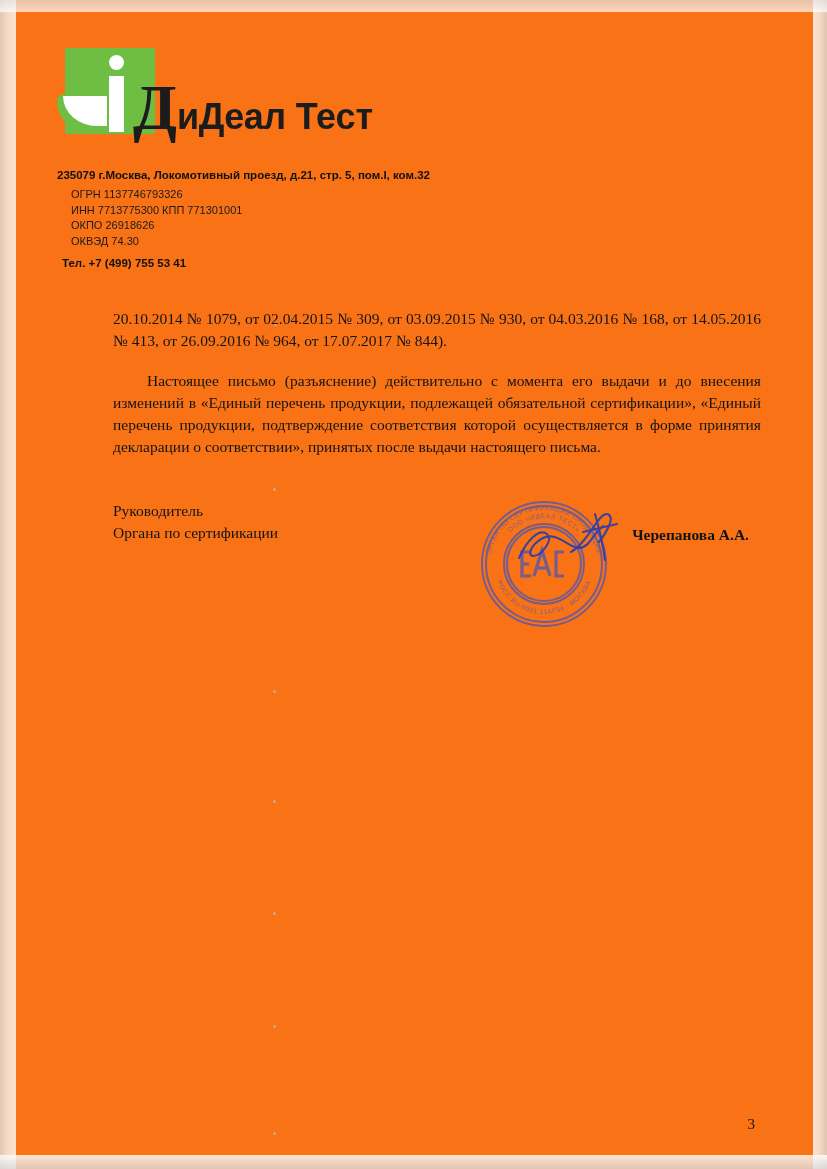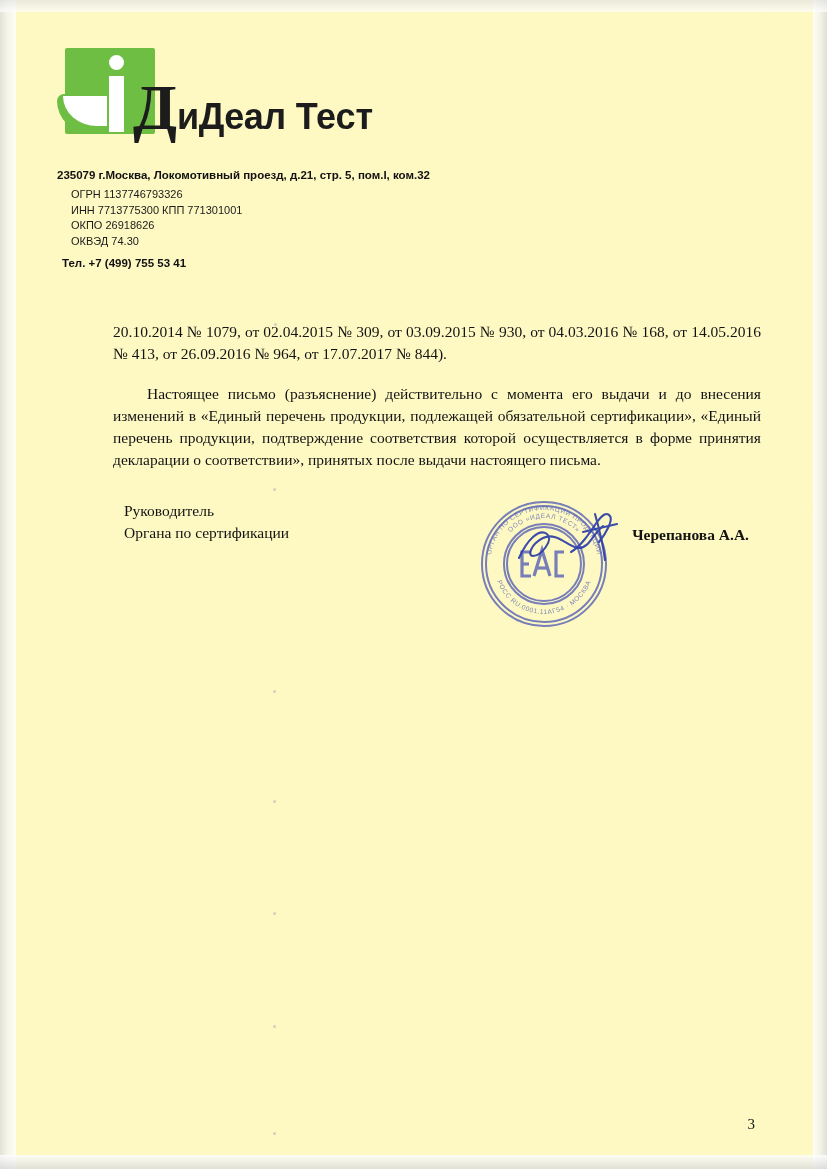--- a/index.html
+++ b/index.html
@@ -13,21 +13,21 @@
     height: 1169px;
     position: relative;
     overflow: hidden;
     font-family: "Liberation Serif", serif;
     color: #1a1a1a;
   }
 
   .page {
     position: absolute;
     inset: 0;
-    background: #fef9c3;
+    background: #f97316;
   }
 
   
   .scan-edge-left {
     position: absolute;
     left: 0; top: 0; bottom: 0; width: 16px;
     background: linear-gradient(to right, #dcdcdc 0%, #f3f3f3 45%, #ffffff 100%);
     opacity: .8;
   }
   .scan-edge-right {
@@ -174,41 +174,41 @@
     left: 113px;
     top: 308px;
     width: 648px;
     font-family: "Liberation Serif", serif;
     font-size: 15.5px;
     line-height: 22px;
     text-align: justify;
     color: #131313;
   }
   .para {
-    margin: 13px 0 18px 0;
+    margin: 0 0 18px 0;
     text-align: justify;
   }
   .para.indent {
     text-indent: 34px;
   }
   .para.last {
     margin-bottom: 0;
   }
 
   
   .signature-block {
     position: absolute;
     left: 113px;
     top: 500px;
     width: 648px;
     height: 150px;
   }
   .sig-title {
     position: absolute;
-    left: 11px;
+    left: 0;
     top: 0;
     font-family: "Liberation Serif", serif;
     font-size: 15.5px;
     line-height: 22px;
     color: #131313;
   }
   .sig-name {
     position: absolute;
     right: 12px;
     top: 26px;

